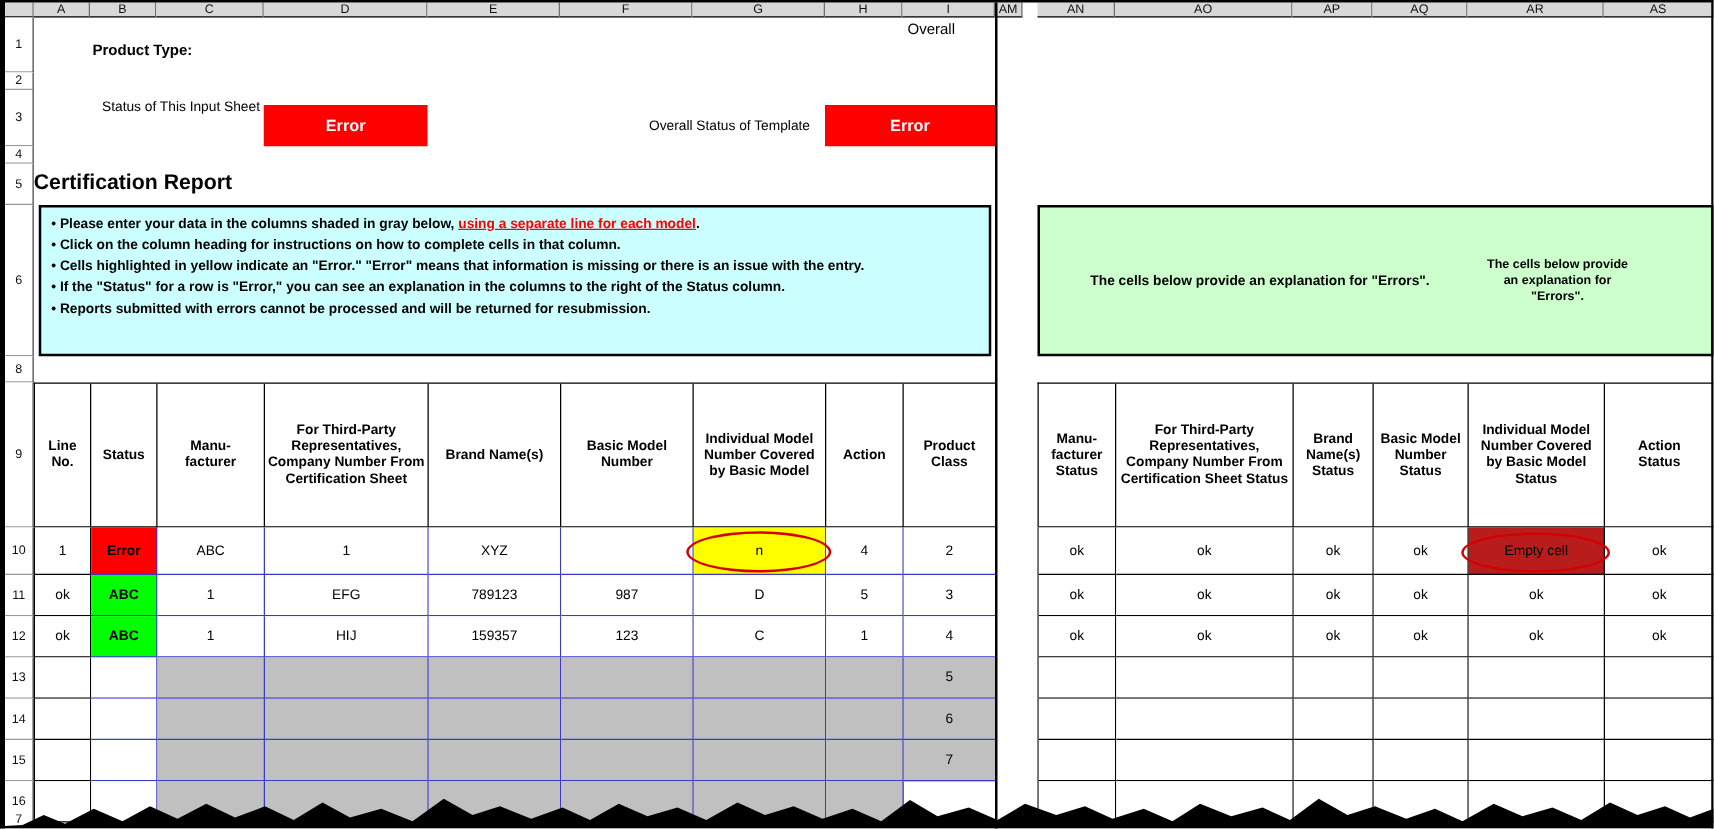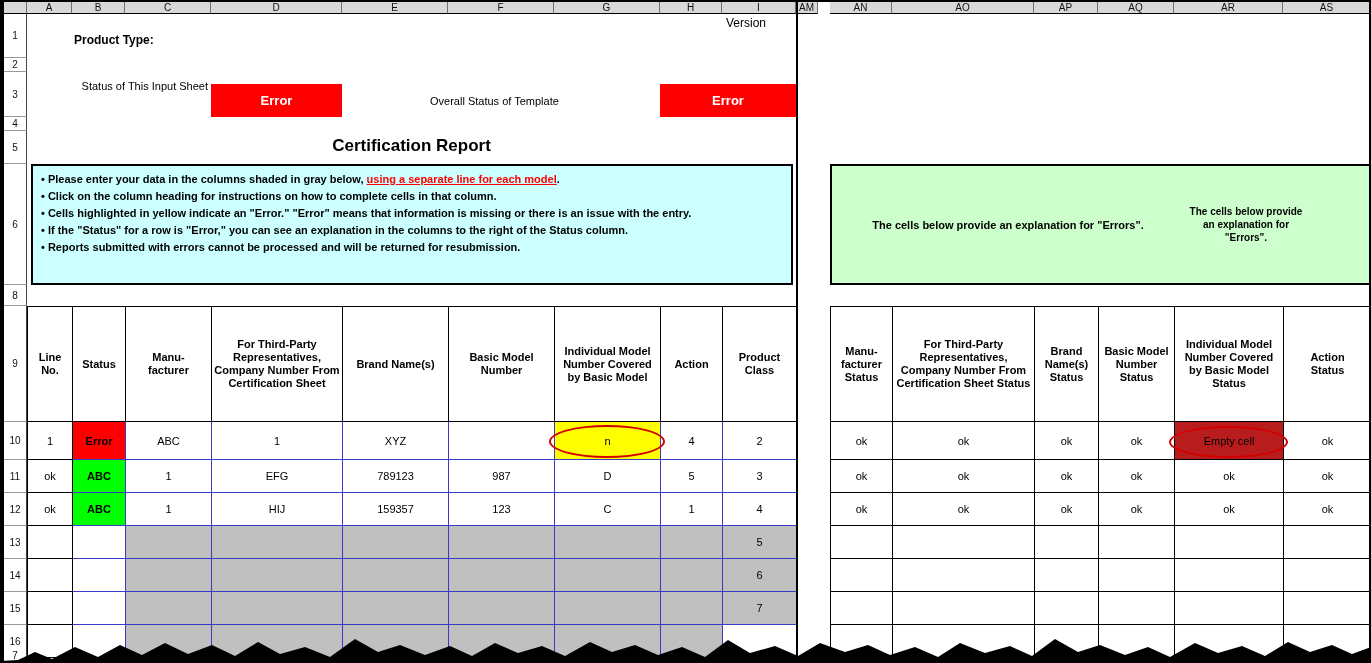--- a/index.html
+++ b/index.html
@@ -13,26 +13,26 @@
   
   .rh{position:absolute;left:4px;width:23px;background:#fff;border-right:1px solid #444;
       border-bottom:1px solid #999;display:flex;align-items:center;justify-content:center;
       font-size:10px;color:#111}
   .rh-partial{border-bottom:none}
   
   .lbl{position:absolute;font-weight:normal;font-size:11px;line-height:14px}
   #product-type{left:74px;top:33px;font-size:12px;font-weight:bold;position:absolute}
   #version{left:726px;top:16px;font-size:12px;position:absolute}
   #lbl-input-status{left:80px;top:79px;width:128px;text-align:right}
-  #lbl-overall{left:430px;top:94px;width:218px;text-align:left}
+  #lbl-overall{left:430px;top:94px;width:218px;text-align:right}
   .errbox{position:absolute;background:#FF0000;color:#fff;font-weight:bold;font-size:13px;
           display:flex;align-items:center;justify-content:center}
   #errbox-input{left:211px;top:84px;width:131px;height:33px}
   #errbox-overall{left:660px;top:84px;width:136px;height:33px}
-  #title{position:absolute;left:27px;top:136px;width:769px;text-align:center;font-size:17px;font-weight:bold}
+  #title{position:absolute;left:27px;top:136px;width:769px;text-align:left;font-size:17px;font-weight:bold}
   
   #cyanbox{position:absolute;left:31px;top:164px;width:762px;height:121px;background:#CCFFFF;
            border:2px solid #000;padding:5px 8px;font-size:11px;font-weight:bold;line-height:17px}
   #cyanbox p{margin:0;padding-left:9px;text-indent:-9px}
   .redlink{color:#FF0000;text-decoration:underline}
   #greenbox{position:absolute;left:830px;top:164px;width:541px;height:121px;background:#CCFFCC;border:2px solid #000}
   #gb1{position:absolute;left:10px;top:0;width:332px;height:100%;display:flex;align-items:center;
        justify-content:center;text-align:center;font-size:11px;font-weight:bold}
   #gb2{position:absolute;left:352px;top:0;width:124px;height:100%;display:flex;align-items:center;
        justify-content:center;text-align:center;font-size:10px;font-weight:bold;line-height:13px}
@@ -106,21 +106,21 @@
     <div class="rh" style="top:422px;height:38px">10</div>
     <div class="rh" style="top:460px;height:33px">11</div>
     <div class="rh" style="top:493px;height:33px">12</div>
     <div class="rh" style="top:526px;height:33px">13</div>
     <div class="rh" style="top:559px;height:33px">14</div>
     <div class="rh" style="top:592px;height:33px">15</div>
     <div class="rh" style="top:625px;height:33px">16</div>
     <div class="rh rh-partial" style="top:650px;height:11px">7</div>
   </div>
 
-  <div id="version">Version</div>
+  <div id="version">Overall</div>
   <div id="product-type">Product Type:</div>
   <div id="lbl-input-status" class="lbl">Status of This Input Sheet</div>
   <div id="errbox-input" class="errbox">Error</div>
   <div id="lbl-overall" class="lbl">Overall Status of Template</div>
   <div id="errbox-overall" class="errbox">Error</div>
   <div id="title">Certification Report</div>
 
   <div id="cyanbox">
     <p><span>• Please enter your data in the columns shaded in gray below, </span><span class="redlink">using a separate line for each model</span><span>.</span></p>
     <p>• Click on the column heading for instructions on how to complete cells in that column.</p>

